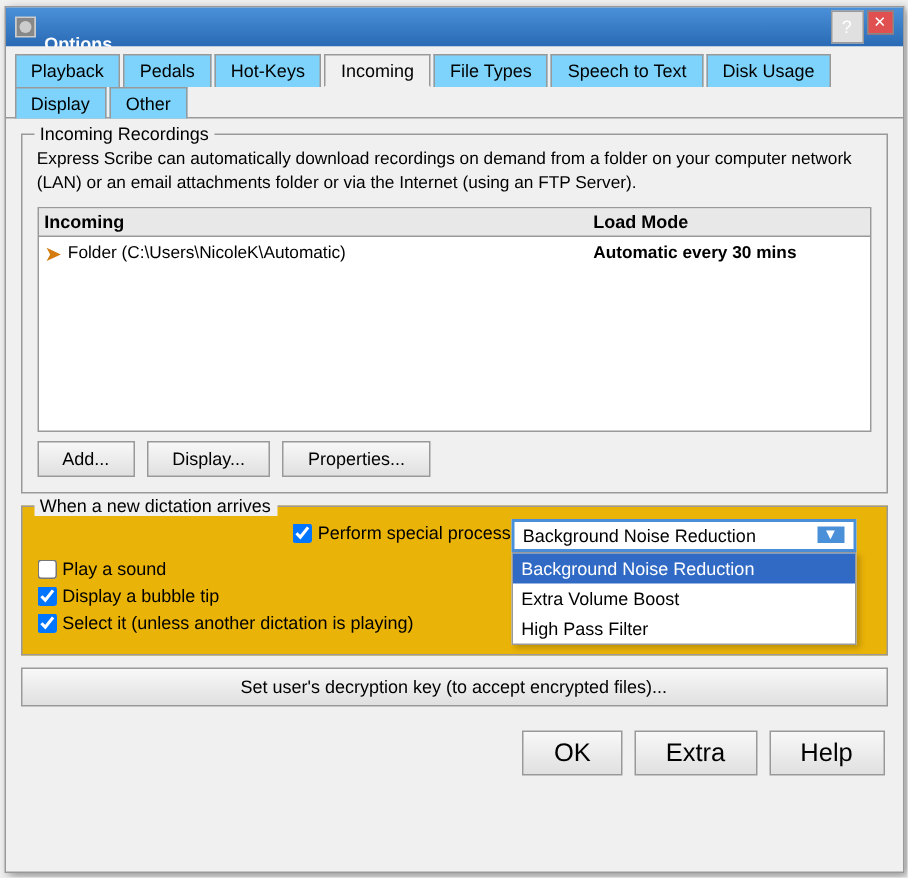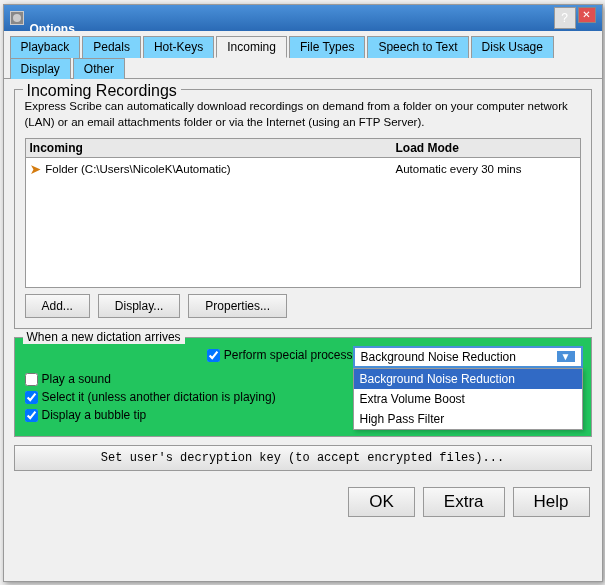--- a/index.html
+++ b/index.html
@@ -105,21 +105,21 @@
       padding: 8px 10px 10px 10px;
       position: relative;
       background: #f0f0f0;
     }
     .group-box-title {
       position: absolute;
       top: -8px;
       left: 8px;
       background: #f0f0f0;
       padding: 0 4px;
-      font-size: 16px;
+      font-size: 12px;
     }
     .description-text {
       font-size: 11.5px;
       margin-bottom: 8px;
       line-height: 1.4;
     }
     .table-container {
       border: 1px solid #999;
       background: white;
       height: 150px;
@@ -136,42 +136,42 @@
     }
     .table-header-cell.incoming { flex: 1; }
     .table-header-cell.load-mode { width: 180px; }
     .table-row {
       display: flex;
       padding: 3px 4px;
       align-items: center;
     }
     .table-cell { font-size: 11.5px; }
     .table-cell.incoming { flex: 1; display: flex; align-items: center; gap: 4px; }
-    .table-cell.load-mode { width: 180px; }
+    .table-cell.load-mode { width: 180px; font-weight: bold; }
     .folder-icon {
       color: #d47c10;
       font-size: 14px;
     }
     .buttons-row {
       display: flex;
       gap: 8px;
       margin-top: 6px;
     }
     .btn {
       padding: 4px 16px;
       border: 1px solid #999;
       background: linear-gradient(to bottom, #f8f8f8, #e0e0e0);
       cursor: pointer;
       font-size: 12px;
     }
     .bottom-section {
       border: 1px solid #999;
-      padding: 8px 8px 10px 10px;
+      padding: 8px 20px 10px 10px;
       position: relative;
-      background: #22c55e;
+      background: #eab308;
     }
     .bottom-section-title {
       position: absolute;
       top: -8px;
       left: 8px;
       background: #f0f0f0;
       padding: 0 4px;
       font-size: 12px;
     }
     .checkbox-row {
@@ -226,21 +226,20 @@
       background: #316ac5;
       color: white;
     }
     .encrypt-btn {
       width: 100%;
       padding: 5px;
       border: 1px solid #999;
       background: linear-gradient(to bottom, #f8f8f8, #e0e0e0);
       cursor: pointer;
       font-size: 12px;
-      font-family: Liberation Mono, monospace;
     }
     .bottom-buttons {
       display: flex;
       justify-content: flex-end;
       gap: 8px;
       margin-top: 8px;
       padding: 0 2px;
     }
     .bottom-btn {
       padding: 4px 20px;
@@ -339,25 +338,25 @@
           </div>
         </div>
       </div>
 
       <div class="checkbox-row">
         <input type="checkbox" style="">
         <label>Play a sound</label>
       </div>
       <div class="checkbox-row">
         <input type="checkbox" checked="" style="">
-        <label>Select it (unless another dictation is playing)</label>
+        <label>Display a bubble tip</label>
       </div>
       <div class="checkbox-row">
         <input type="checkbox" checked="" style="">
-        <label>Display a bubble tip</label>
+        <label>Select it (unless another dictation is playing)</label>
       </div>
     </div>
 
     <button class="encrypt-btn">Set user's decryption key (to accept encrypted files)...</button>
 
     <div class="bottom-buttons">
       <button class="bottom-btn">OK</button>
       <button class="bottom-btn">Extra</button>
       <button class="bottom-btn">Help</button>
     </div>

